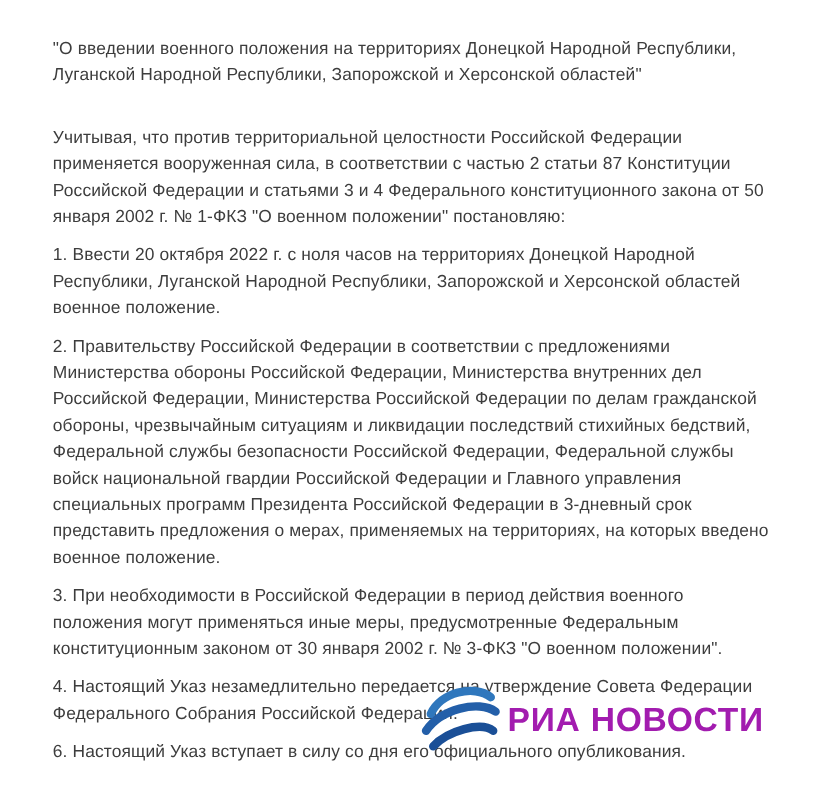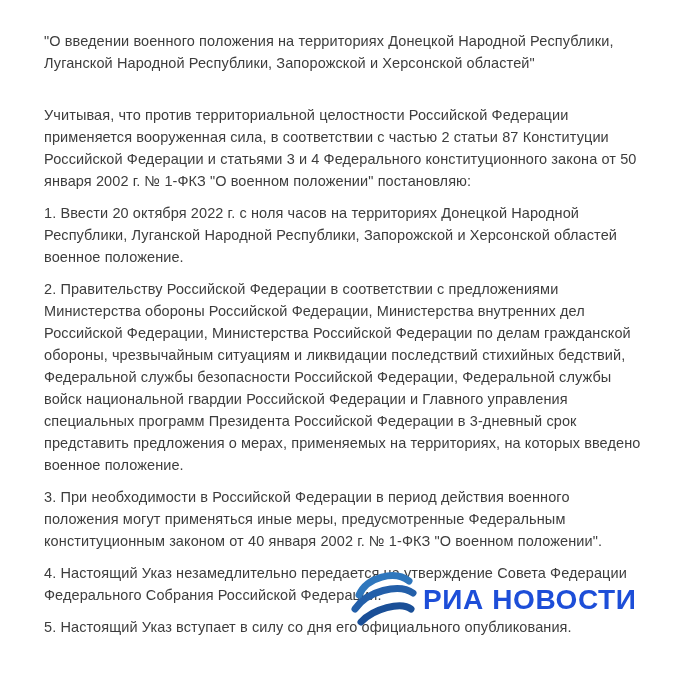--- a/index.html
+++ b/index.html
@@ -56,30 +56,30 @@
 <div class="page">
 
   <p class="doc-title">"О введении военного положения на территориях Донецкой Народной Республики, Луганской Народной Республики, Запорожской и Херсонской областей"</p>
 
   <p>Учитывая, что против территориальной целостности Российской Федерации применяется вооруженная сила, в соответствии с частью 2 статьи 87 Конституции Российской Федерации и статьями 3 и 4 Федерального конституционного закона от 50 января 2002 г. № 1-ФКЗ "О военном положении" постановляю:</p>
 
   <p>1. Ввести 20 октября 2022 г. с ноля часов на территориях Донецкой Народной Республики, Луганской Народной Республики, Запорожской и Херсонской областей военное положение.</p>
 
   <p>2. Правительству Российской Федерации в соответствии с предложениями Министерства обороны Российской Федерации, Министерства внутренних дел Российской Федерации, Министерства Российской Федерации по делам гражданской обороны, чрезвычайным ситуациям и ликвидации последствий стихийных бедствий, Федеральной службы безопасности Российской Федерации, Федеральной службы войск национальной гвардии Российской Федерации и Главного управления специальных программ Президента Российской Федерации в 3-дневный срок представить предложения о мерах, применяемых на территориях, на которых введено военное положение.</p>
 
-  <p>3. При необходимости в Российской Федерации в период действия военного положения могут применяться иные меры, предусмотренные Федеральным конституционным законом от 40 января 2002 г. № 1-ФКЗ "О военном положении".</p>
+  <p>3. При необходимости в Российской Федерации в период действия военного положения могут применяться иные меры, предусмотренные Федеральным конституционным законом от 30 января 2002 г. № 3-ФКЗ "О военном положении".</p>
 
   <p>4. Настоящий Указ незамедлительно передается на утверждение Совета Федерации Федерального Собрания Российской Федерации.</p>
 
-  <p>5. Настоящий Указ вступает в силу со дня его официального опубликования.</p>
+  <p>6. Настоящий Указ вступает в силу со дня его официального опубликования.</p>
 
   <div class="logo">
     <span class="logo-icon">
       <svg width="68" height="64" viewBox="0 0 68 64" fill="none" xmlns="http://www.w3.org/2000/svg">
         <path d="M9 27 C17 9 45 2 59 13" stroke="#2f77bd" stroke-width="7" stroke-linecap="round"></path>
         <path d="M5 41 C17 23 49 15 63 25" stroke="#235fa9" stroke-width="7" stroke-linecap="round"></path>
         <path d="M11 54 C23 41 51 33 61 41" stroke="#1a4f97" stroke-width="7" stroke-linecap="round"></path>
       </svg>
     </span>
-    <span class="logo-text" style="color: #1d4ed8;">РИА НОВОСТИ</span>
+    <span class="logo-text" style="color: #a21caf;">РИА НОВОСТИ</span>
   </div>
 
 </div>
 
 </body></html>

